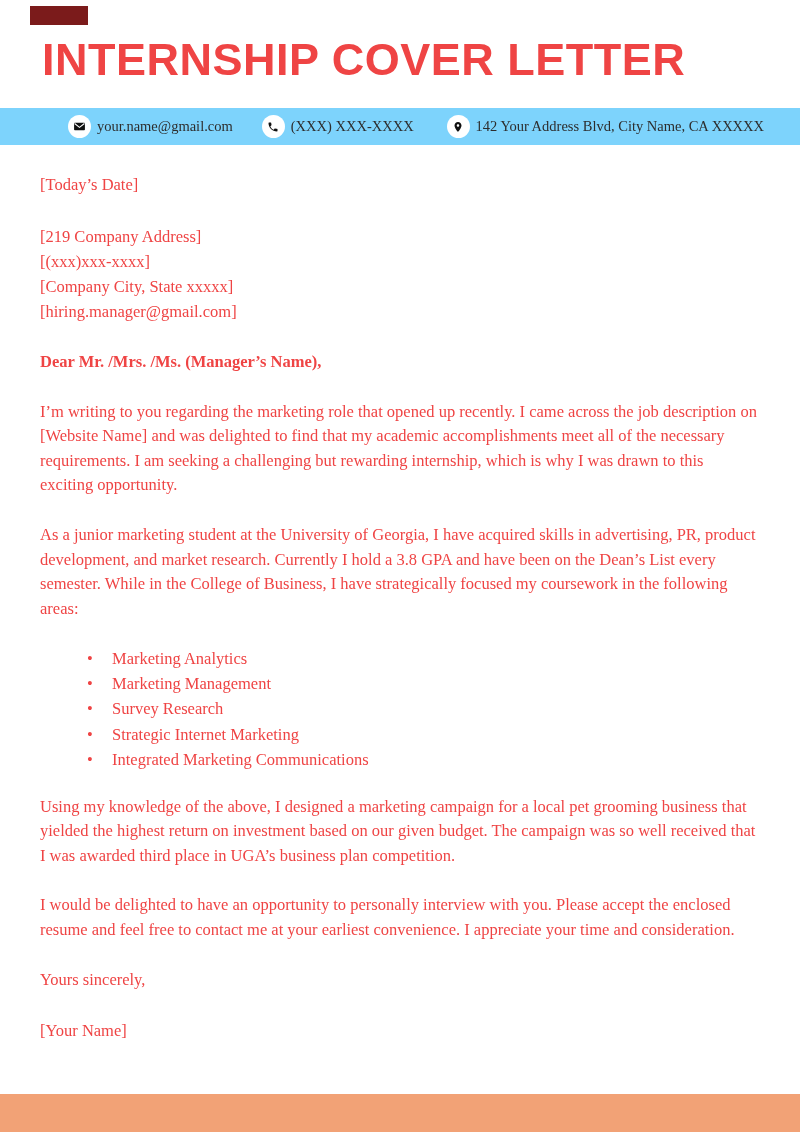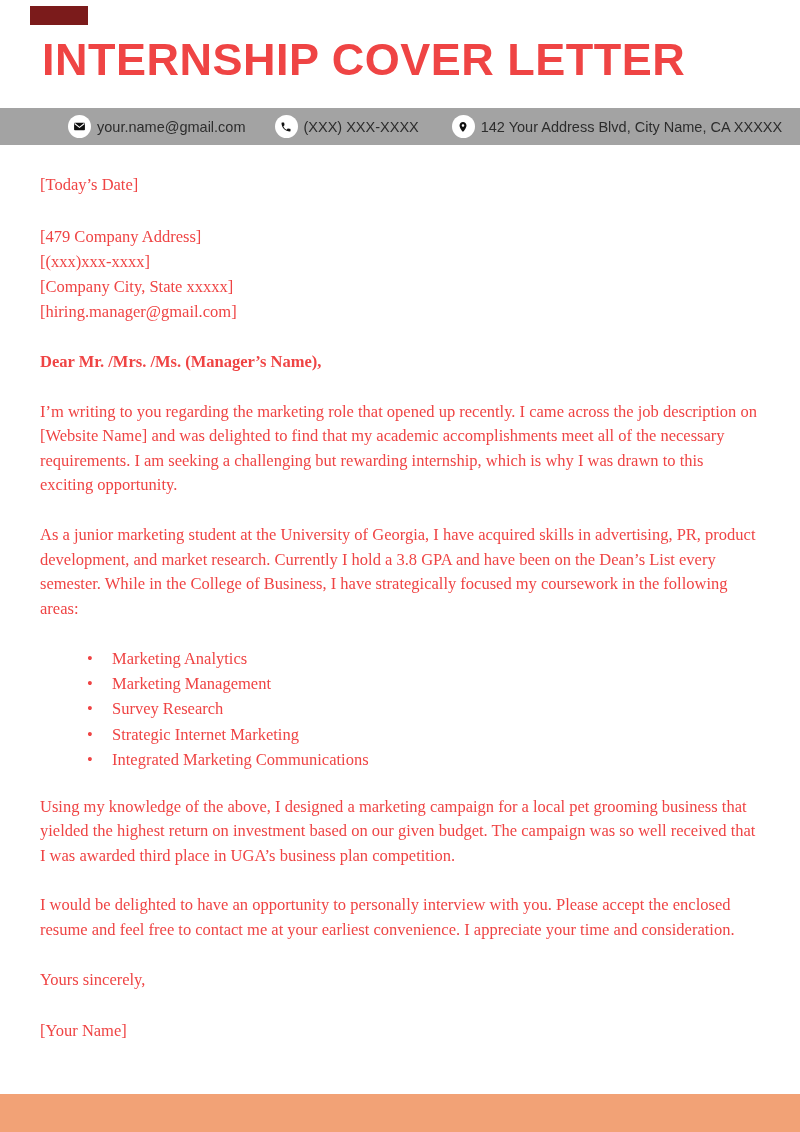--- a/index.html
+++ b/index.html
@@ -101,21 +101,21 @@
 </style>
 </head>
 <body>
 
 <div class="page">
 
   <div class="brand-mark" style="background-color: rgb(123, 27, 27);"></div>
 
   <h1 class="title">INTERNSHIP COVER LETTER</h1>
 
-  <div class="contact-bar" style="background-color: #a3a3a3;">
+  <div class="contact-bar" style="background-color: #7dd3fc; font-family: Liberation Serif, serif;">
     <div class="contact-item ci-email">
       <span class="icon-circle">
         <svg width="13" height="13" viewBox="0 0 24 24" aria-hidden="true">
           <rect x="2" y="5" width="20" height="14" rx="1.5" fill="#111"></rect>
           <path d="M3 6.5 L12 13.5 L21 6.5" stroke="#fff" stroke-width="2" fill="none"></path>
         </svg>
       </span>
       <span>your.name@gmail.com</span>
     </div>
     <div class="contact-item ci-phone">
@@ -133,21 +133,21 @@
         </svg>
       </span>
       <span>142 Your Address Blvd, City Name, CA XXXXX</span>
     </div>
   </div>
 
   <div class="letter">
     <p class="date">[Today’s Date]</p>
 
     <div class="recipient">
-      <div>[479 Company Address]</div>
+      <div>[219 Company Address]</div>
       <div>[(xxx)xxx-xxxx]</div>
       <div>[Company City, State xxxxx]</div>
       <div>[hiring.manager@gmail.com]</div>
     </div>
 
     <p class="salutation">Dear Mr. /Mrs. /Ms. (Manager’s Name),</p>
 
     <p class="para-1">I’m writing to you regarding the marketing role that opened up recently. I came across the job description on [Website Name] and was delighted to find that my academic accomplishments meet all of the necessary requirements. I am seeking a challenging but rewarding internship, which is why I was drawn to this exciting opportunity.</p>
 
     <p class="para-2">As a junior marketing student at the University of Georgia, I have acquired skills in advertising, PR, product development, and market research. Currently I hold a 3.8 GPA and have been on the Dean’s List every semester. While in the College of Business, I have strategically focused my coursework in the following areas:</p>

